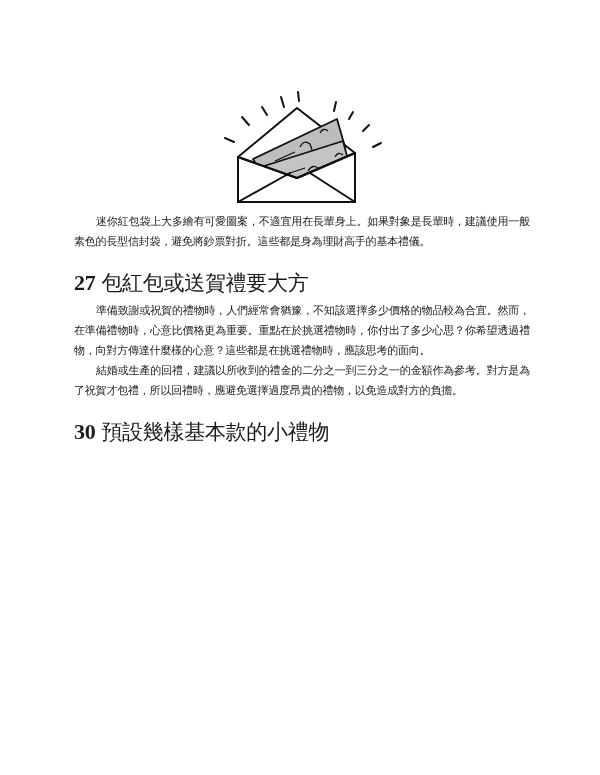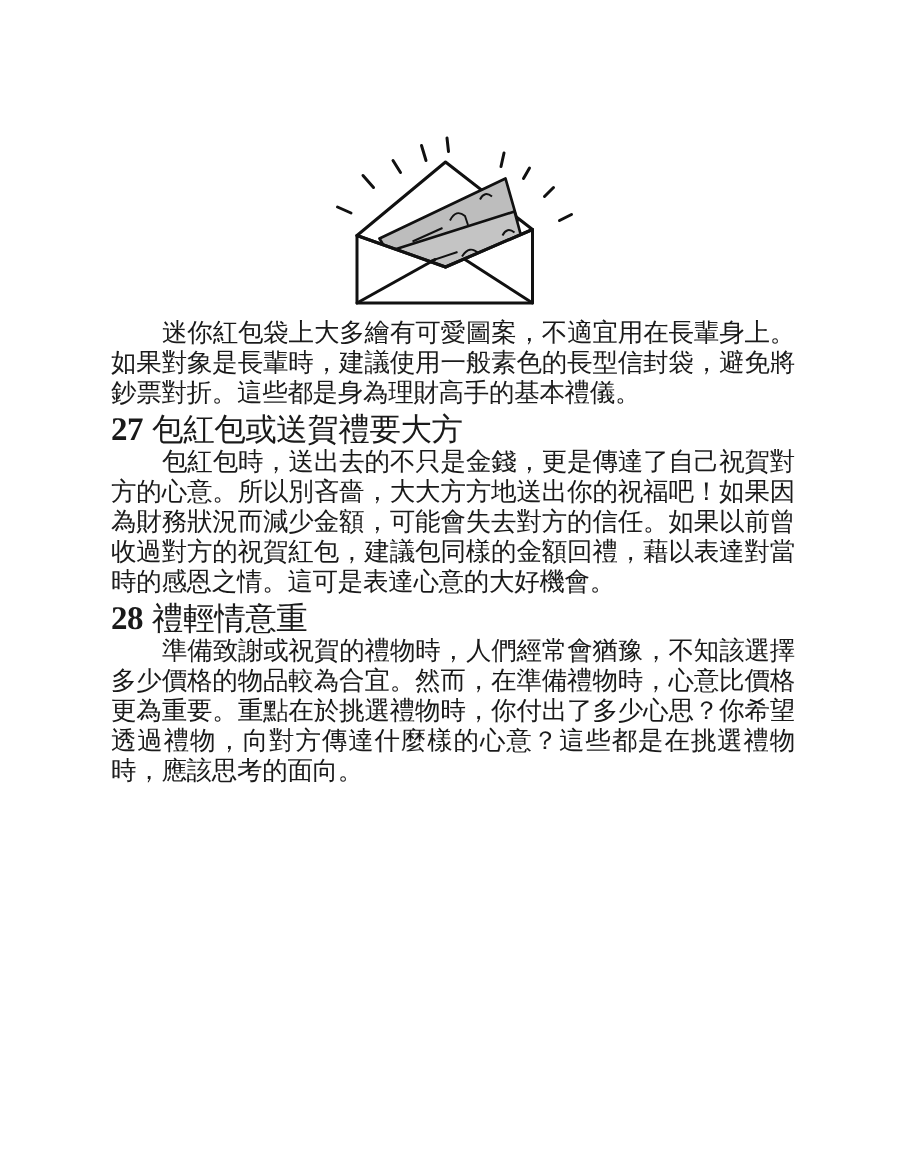--- a/index.html
+++ b/index.html
@@ -1,21 +1,21 @@
 <!DOCTYPE html>
 <html><head>
 <meta charset="utf-8">
 <style>
   html, body { margin: 0; padding: 0; background: #ffffff; }
   body { width: 600px; height: 775px; position: relative; overflow: hidden; font-family: "DejaVu Sans", sans-serif; color: #1a1a1a; }
   .illus { position: absolute; left: 215px; top: 75px; width: 170px; height: 130px; }
   .content { position: absolute; left: 74px; top: 212px; width: 456px; }
-  p { margin: 0; font-size: 17px; line-height: 20px; text-align: justify; letter-spacing: -0.2px; }
+  p { margin: 0; font-size: 11px; line-height: 20px; text-align: justify; letter-spacing: -0.2px; }
   p.indent { text-indent: 2em; }
-  h2 { margin: 2px 0 0 0; font-size: 21px; line-height: 24px; font-weight: bold; letter-spacing: -0.3px; }
+  h2 { margin: 13px 0 0 0; font-size: 21px; line-height: 36px; font-weight: bold; letter-spacing: -0.3px; }
   h2 .num { font-family: "Liberation Serif", serif; font-weight: bold; font-size: 22px; margin-right: 6px; }
   h2 .ttl { font-weight: normal; font-family: "DejaVu Sans", sans-serif; }
 </style>
 </head>
 <body>
 
 <svg class="illus" viewBox="0 0 170 130" xmlns="http://www.w3.org/2000/svg">
   <g stroke="#111" stroke-width="2" fill="none" stroke-linecap="round" stroke-linejoin="round">
 
     <line x1="10" y1="63" x2="19" y2="67"></line>
@@ -52,19 +52,19 @@
     <line x1="140" y1="127" x2="95" y2="98"></line>
     <line x1="23" y1="82" x2="82" y2="103"></line>
     <line x1="82" y1="103" x2="140" y2="78"></line>
   </g>
 </svg>
 
 <div class="content">
   <p class="indent">迷你紅包袋上大多繪有可愛圖案，不適宜用在長輩身上。如果對象是長輩時，建議使用一般素色的長型信封袋，避免將鈔票對折。這些都是身為理財高手的基本禮儀。</p>
 
   <h2><span class="num">27</span><span class="ttl">包紅包或送賀禮要大方</span></h2>
-  <p class="indent">包紅包時，送出去的不只是金錢，更是傳達了自己祝賀對方的心意。所以別吝嗇，大大方方地送出你的祝福吧！如果因為財務狀況而減少金額，可能會失去對方的信任。如果以前曾收過對方的祝賀紅包，建議包同樣的金額回禮，藉以表達對當時的感恩之情。這可是表達心意的大好機會。</p>
 
-  <h2><span class="num">28</span><span class="ttl">禮輕情意重</span></h2>
   <p class="indent">準備致謝或祝賀的禮物時，人們經常會猶豫，不知該選擇多少價格的物品較為合宜。然而，在準備禮物時，心意比價格更為重要。重點在於挑選禮物時，你付出了多少心思？你希望透過禮物，向對方傳達什麼樣的心意？這些都是在挑選禮物時，應該思考的面向。</p>
 
+  <p class="indent">結婚或生產的回禮，建議以所收到的禮金的二分之一到三分之一的金額作為參考。對方是為了祝賀才包禮，所以回禮時，應避免選擇過度昂貴的禮物，以免造成對方的負擔。</p>
 
+  <h2><span class="num">30</span><span class="ttl">預設幾樣基本款的小禮物</span></h2>
 </div>
 
 </body></html>

